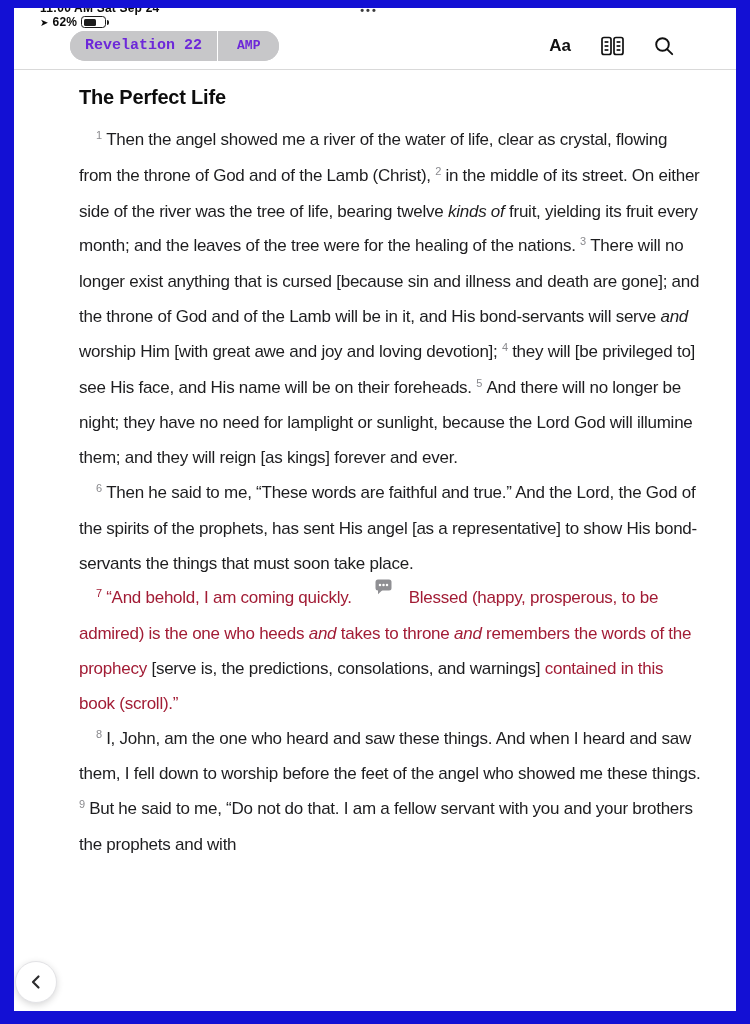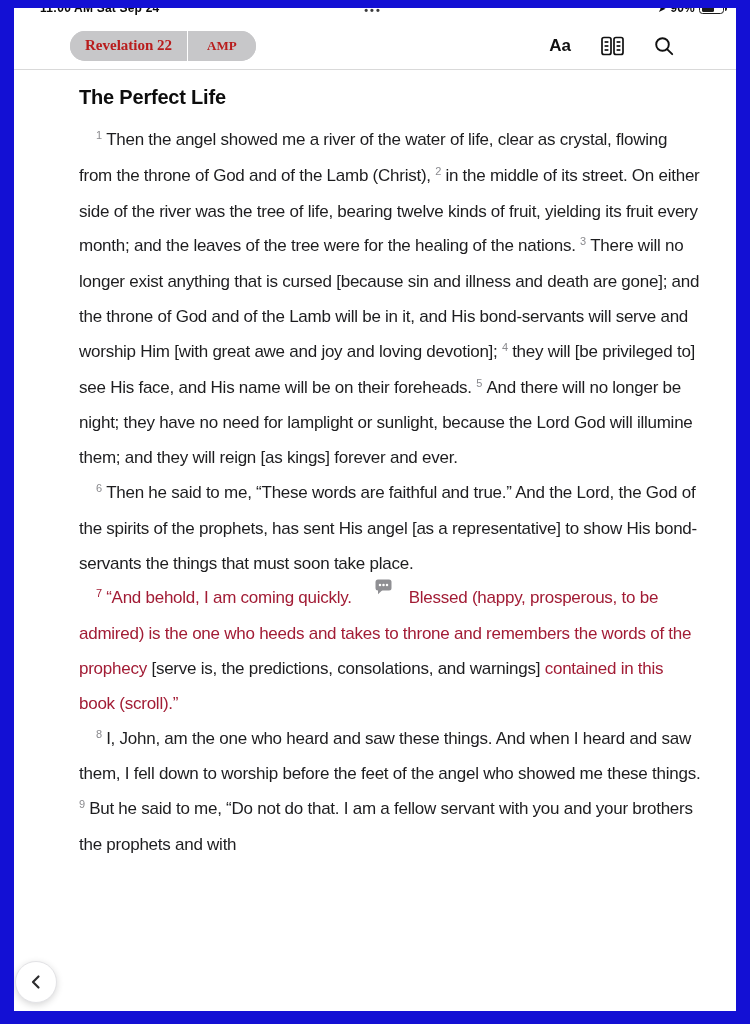--- a/index.html
+++ b/index.html
@@ -10,65 +10,65 @@
     --vnum-gray:#8a8a8e;
     --divider:#d9d9d9;
   }
   *{margin:0;padding:0;box-sizing:border-box;}
   html,body{width:750px;height:1024px;overflow:hidden;}
   body{font-family:"Liberation Sans","DejaVu Sans",sans-serif;}
   .frame{position:relative;width:750px;height:1024px;background:var(--frame-blue);}
   .screen{position:absolute;left:14px;top:8px;width:722px;height:1003px;background:#ffffff;overflow:hidden;}
 
   
-  .statusbar{position:absolute;top:-7px;left:0;right:4px;height:19px;display:flex;align-items:flex-start;justify-content:space-between;padding:0 8px 0 26px;font-size:12px;font-weight:700;color:#0a0a0a;letter-spacing:.2px;}
+  .statusbar{position:absolute;top:-7px;left:0;right:12px;height:19px;display:flex;align-items:flex-start;justify-content:space-between;padding:0 8px 0 26px;font-size:12px;font-weight:700;color:#0a0a0a;letter-spacing:.2px;flex-direction:column;}
   .status-center{position:absolute;left:50%;top:3px;transform:translateX(-50%);font-size:11px;letter-spacing:2px;color:#3a3a3c;}
   .status-right{display:flex;align-items:center;gap:4px;}
   .bolt{font-size:10px;}
   .battery{position:relative;width:25px;height:12px;border:1.5px solid #1c1c1c;border-radius:3.5px;}
   .battery .fill{position:absolute;top:1.5px;bottom:1.5px;left:1.5px;width:12px;background:#1c1c1c;border-radius:1.5px;}
   .battery .cap{position:absolute;right:-4px;top:3px;width:2.5px;height:5px;background:#1c1c1c;border-radius:0 2px 2px 0;}
 
   
   .toolbar{margin-top:14px;height:48px;display:flex;align-items:center;border-bottom:1px solid var(--divider);padding:0 22px 0 56px;}
   .ref-pill{display:flex;align-items:stretch;height:30px;border-radius:15px;overflow:hidden;background:var(--pill-gray);}
-  .ref-seg{display:flex;align-items:center;padding:0 15px;font-weight:700;color:#b91c1c;background:var(--pill-gray);border:none;font-family:Liberation Serif, serif;cursor:pointer;}
+  .ref-seg{display:flex;align-items:center;padding:0 15px;font-weight:700;color:#6d28d9;background:var(--pill-gray);border:none;font-family:Liberation Mono, monospace;cursor:pointer;}
   .ref-seg.book{font-size:15px;}
   .ref-seg.ver{font-size:13px;border-left:1.5px solid #ffffff;padding:0 19px;}
   .toolbar-spacer{flex:1;}
   .toolbar-icons{display:flex;align-items:center;gap:30px;margin-right:40px;}
   .tool-btn{background:none;border:none;cursor:pointer;display:flex;align-items:center;justify-content:center;padding:0;font-family:inherit;}
   .aa{font-size:17px;font-weight:700;color:#111;}
 
   
   .reader{padding:15px 33px 0 65px;font-size:17px;line-height:34.8px;color:var(--ink);letter-spacing:-0.25px;}
   .reader h2{font-size:20px;line-height:25px;font-weight:700;color:#0d0d0d;margin:0 0 13px 0;letter-spacing:-0.2px;}
   .reader h2.later{margin-top:23px;}
   .reader p{margin:0;text-indent:17px;}
   .vnum{font-size:11px;font-weight:400;color:var(--vnum-gray);position:relative;top:-6px;margin-right:4px;letter-spacing:0;}
   .vnum.red{color:var(--red-letter);}
   .red{color:var(--red-letter);}
-  .it{}
+  .it{font-style:italic;}
   .note-btn{display:inline-block;position:relative;top:-8px;margin:0 11px 0 2px;cursor:pointer;line-height:0;}
 
   
   .back-fab{position:absolute;left:1px;bottom:8px;width:42px;height:42px;border-radius:50%;background:#fff;border:1px solid #e3e3e6;box-shadow:0 2px 7px rgba(0,0,0,.16);display:flex;align-items:center;justify-content:center;cursor:pointer;}
 </style>
 </head>
 <body>
 
 <div class="frame">
   <div class="screen">
 
     <div class="statusbar">
       <span>11:00 AM   Sat Sep 24</span>
       <span class="status-center">•••</span>
       <span class="status-right">
         <span class="bolt">➤</span>
-        <span>90%</span>
+        <span>62%</span>
         <span class="battery">
             <span class="fill"></span>
             <span class="cap"></span>
           </span>
       </span>
     </div>
 
     <div class="toolbar">
       <div class="ref-pill">
         <button class="ref-seg book">Revelation 22</button>

